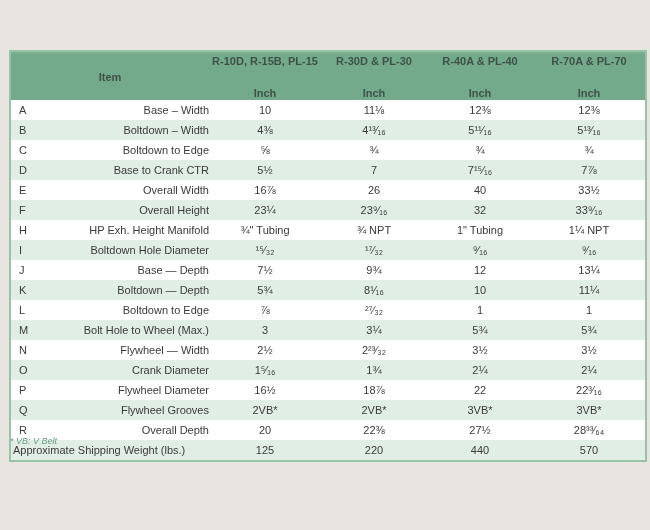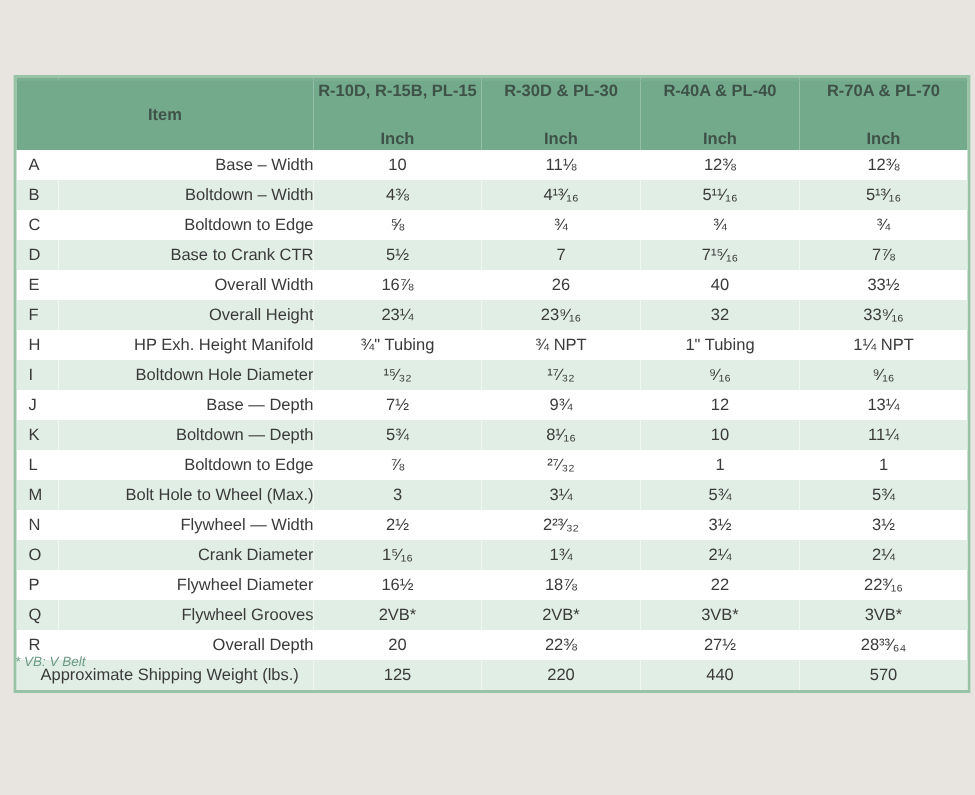--- a/index.html
+++ b/index.html
@@ -57,21 +57,21 @@
     padding-left: 8px;
     text-align: left;
   }
   td.item {
     text-align: right;
   }
   td.value {
     text-align: center;
   }
   td.summary-label {
-    padding-left: 16px;
+    padding-left: 2px;
     text-align: left;
   }
   .footnote {
     position: absolute;
     left: 10px;
     top: 436px;
     font-size: 9px;
     font-style: italic;
     color: var(--footnote-green, #6b9a85);
   }

